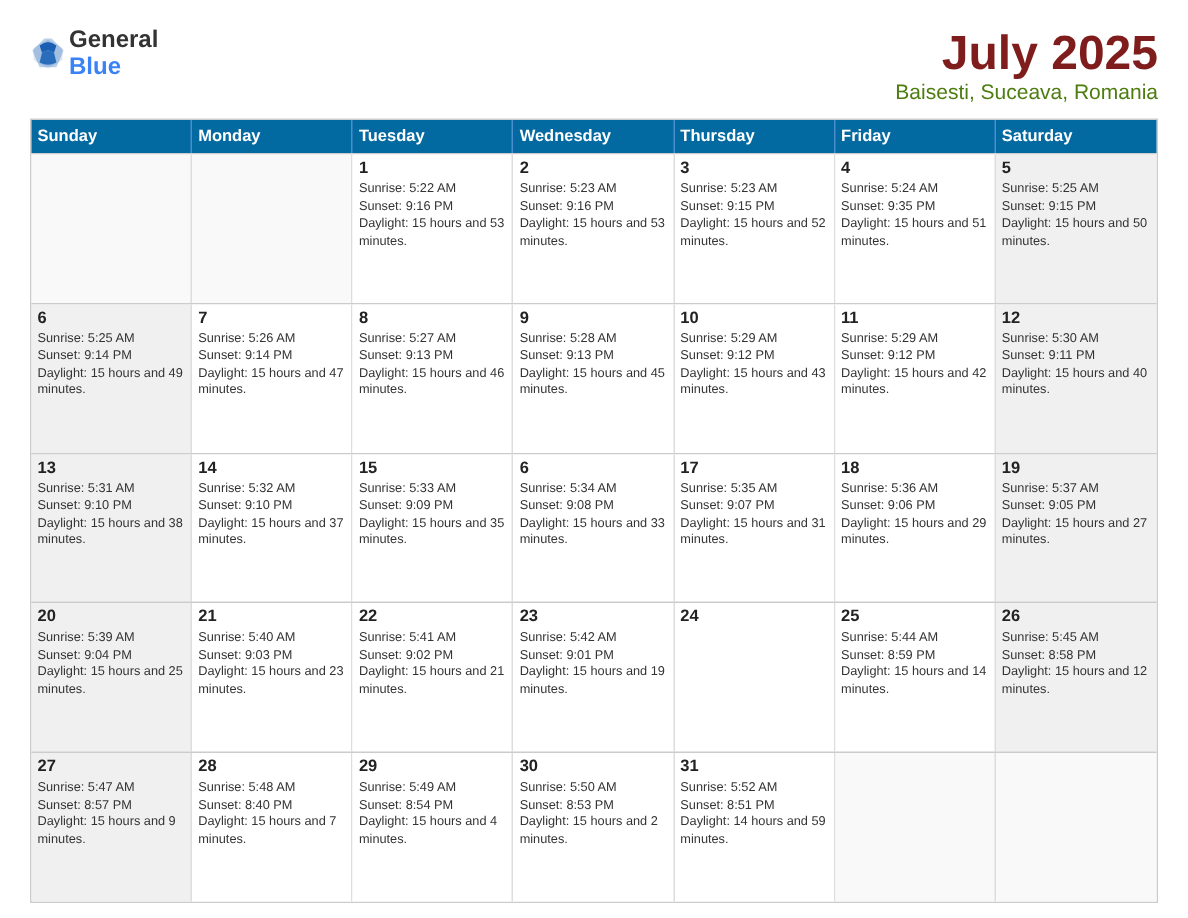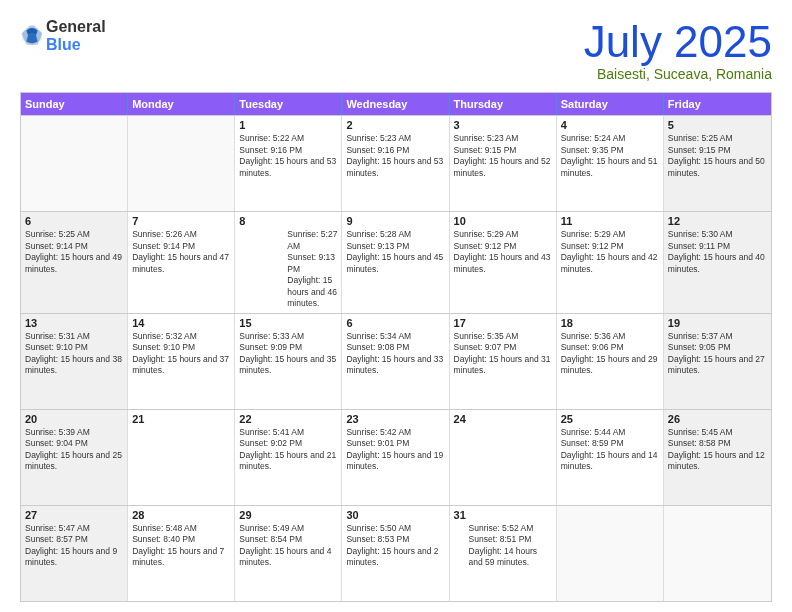--- a/index.html
+++ b/index.html
@@ -44,39 +44,39 @@
     }
     .logo-icon {
       width: 24px;
       height: 24px;
       margin-right: 2px;
     }
     .title-block {
       text-align: right;
     }
     .month-title {
-      font-size: 44px;
-      font-weight: normal;
-      color: #1d4ed8;
+      font-size: 32px;
+      font-weight: bold;
+      color: #7f1d1d;
       line-height: 1.1;
     }
     .subtitle {
       font-size: 14px;
       color: #4d7c0f;
     }
     .calendar {
       flex: 1;
       display: flex;
       flex-direction: column;
       border: 1px solid #ccc;
     }
     .cal-header-row {
       display: grid;
       grid-template-columns: repeat(7, 1fr);
-      background: #8b5cf6;
+      background: #0369a1;
     }
     .cal-header-cell {
       color: #fff;
       font-size: 11px;
       font-weight: bold;
       padding: 5px 4px;
       text-align: left;
       border-right: 1px solid #4a8ed0;
     }
     .cal-header-cell:last-child { border-right: none; }
@@ -139,22 +139,22 @@
     </div>
   </div>
 
   <div class="calendar">
     <div class="cal-header-row">
     <div class="cal-header-cell">Sunday</div>
         <div class="cal-header-cell">Monday</div>
         <div class="cal-header-cell">Tuesday</div>
         <div class="cal-header-cell">Wednesday</div>
         <div class="cal-header-cell">Thursday</div>
+        <div class="cal-header-cell">Friday</div>
         <div class="cal-header-cell">Saturday</div>
-        <div class="cal-header-cell">Friday</div>
       </div>
     <div class="cal-body">
     <div class="cal-row">
           <div class="cal-cell empty"></div>
           <div class="cal-cell empty"></div>
           <div class="cal-cell">
             <div class="day-num">1</div>
             <div class="cell-text" style="white-space: pre-line;">Sunrise: 5:22 AM
 Sunset: 9:16 PM
 Daylight: 15 hours and 53 minutes.</div>
@@ -192,21 +192,21 @@
 Daylight: 15 hours and 49 minutes.</div>
           </div>
           <div class="cal-cell">
             <div class="day-num">7</div>
             <div class="cell-text" style="white-space: pre-line;">Sunrise: 5:26 AM
 Sunset: 9:14 PM
 Daylight: 15 hours and 47 minutes.</div>
           </div>
           <div class="cal-cell">
             <div class="day-num">8</div>
-            <div class="cell-text" style="white-space: pre-line; margin-left: 48px;">Sunrise: 5:27 AM
+            <div class="cell-text" style="white-space: pre-line;">Sunrise: 5:27 AM
 Sunset: 9:13 PM
 Daylight: 15 hours and 46 minutes.</div>
           </div>
           <div class="cal-cell">
             <div class="day-num">9</div>
             <div class="cell-text" style="white-space: pre-line;">Sunrise: 5:28 AM
 Sunset: 9:13 PM
 Daylight: 15 hours and 45 minutes.</div>
           </div>
           <div class="cal-cell">
@@ -274,20 +274,23 @@
         </div>
         <div class="cal-row">
           <div class="cal-cell shaded">
             <div class="day-num">20</div>
             <div class="cell-text" style="white-space: pre-line;">Sunrise: 5:39 AM
 Sunset: 9:04 PM
 Daylight: 15 hours and 25 minutes.</div>
           </div>
           <div class="cal-cell">
             <div class="day-num">21</div>
+            <div class="cell-text" style="white-space: pre-line;">Sunrise: 5:40 AM
+Sunset: 9:03 PM
+Daylight: 15 hours and 23 minutes.</div>
           </div>
           <div class="cal-cell">
             <div class="day-num">22</div>
             <div class="cell-text" style="white-space: pre-line;">Sunrise: 5:41 AM
 Sunset: 9:02 PM
 Daylight: 15 hours and 21 minutes.</div>
           </div>
           <div class="cal-cell">
             <div class="day-num">23</div>
             <div class="cell-text" style="white-space: pre-line;">Sunrise: 5:42 AM
@@ -330,21 +333,21 @@
 Daylight: 15 hours and 4 minutes.</div>
           </div>
           <div class="cal-cell">
             <div class="day-num">30</div>
             <div class="cell-text" style="white-space: pre-line;">Sunrise: 5:50 AM
 Sunset: 8:53 PM
 Daylight: 15 hours and 2 minutes.</div>
           </div>
           <div class="cal-cell">
             <div class="day-num">31</div>
-            <div class="cell-text" style="white-space: pre-line; margin-left: 15px;">Sunrise: 5:52 AM
+            <div class="cell-text" style="white-space: pre-line;">Sunrise: 5:52 AM
 Sunset: 8:51 PM
 Daylight: 14 hours and 59 minutes.</div>
           </div>
           <div class="cal-cell empty"></div>
           <div class="cal-cell empty"></div>
         </div>
       </div>
   </div>
 </div>
 

